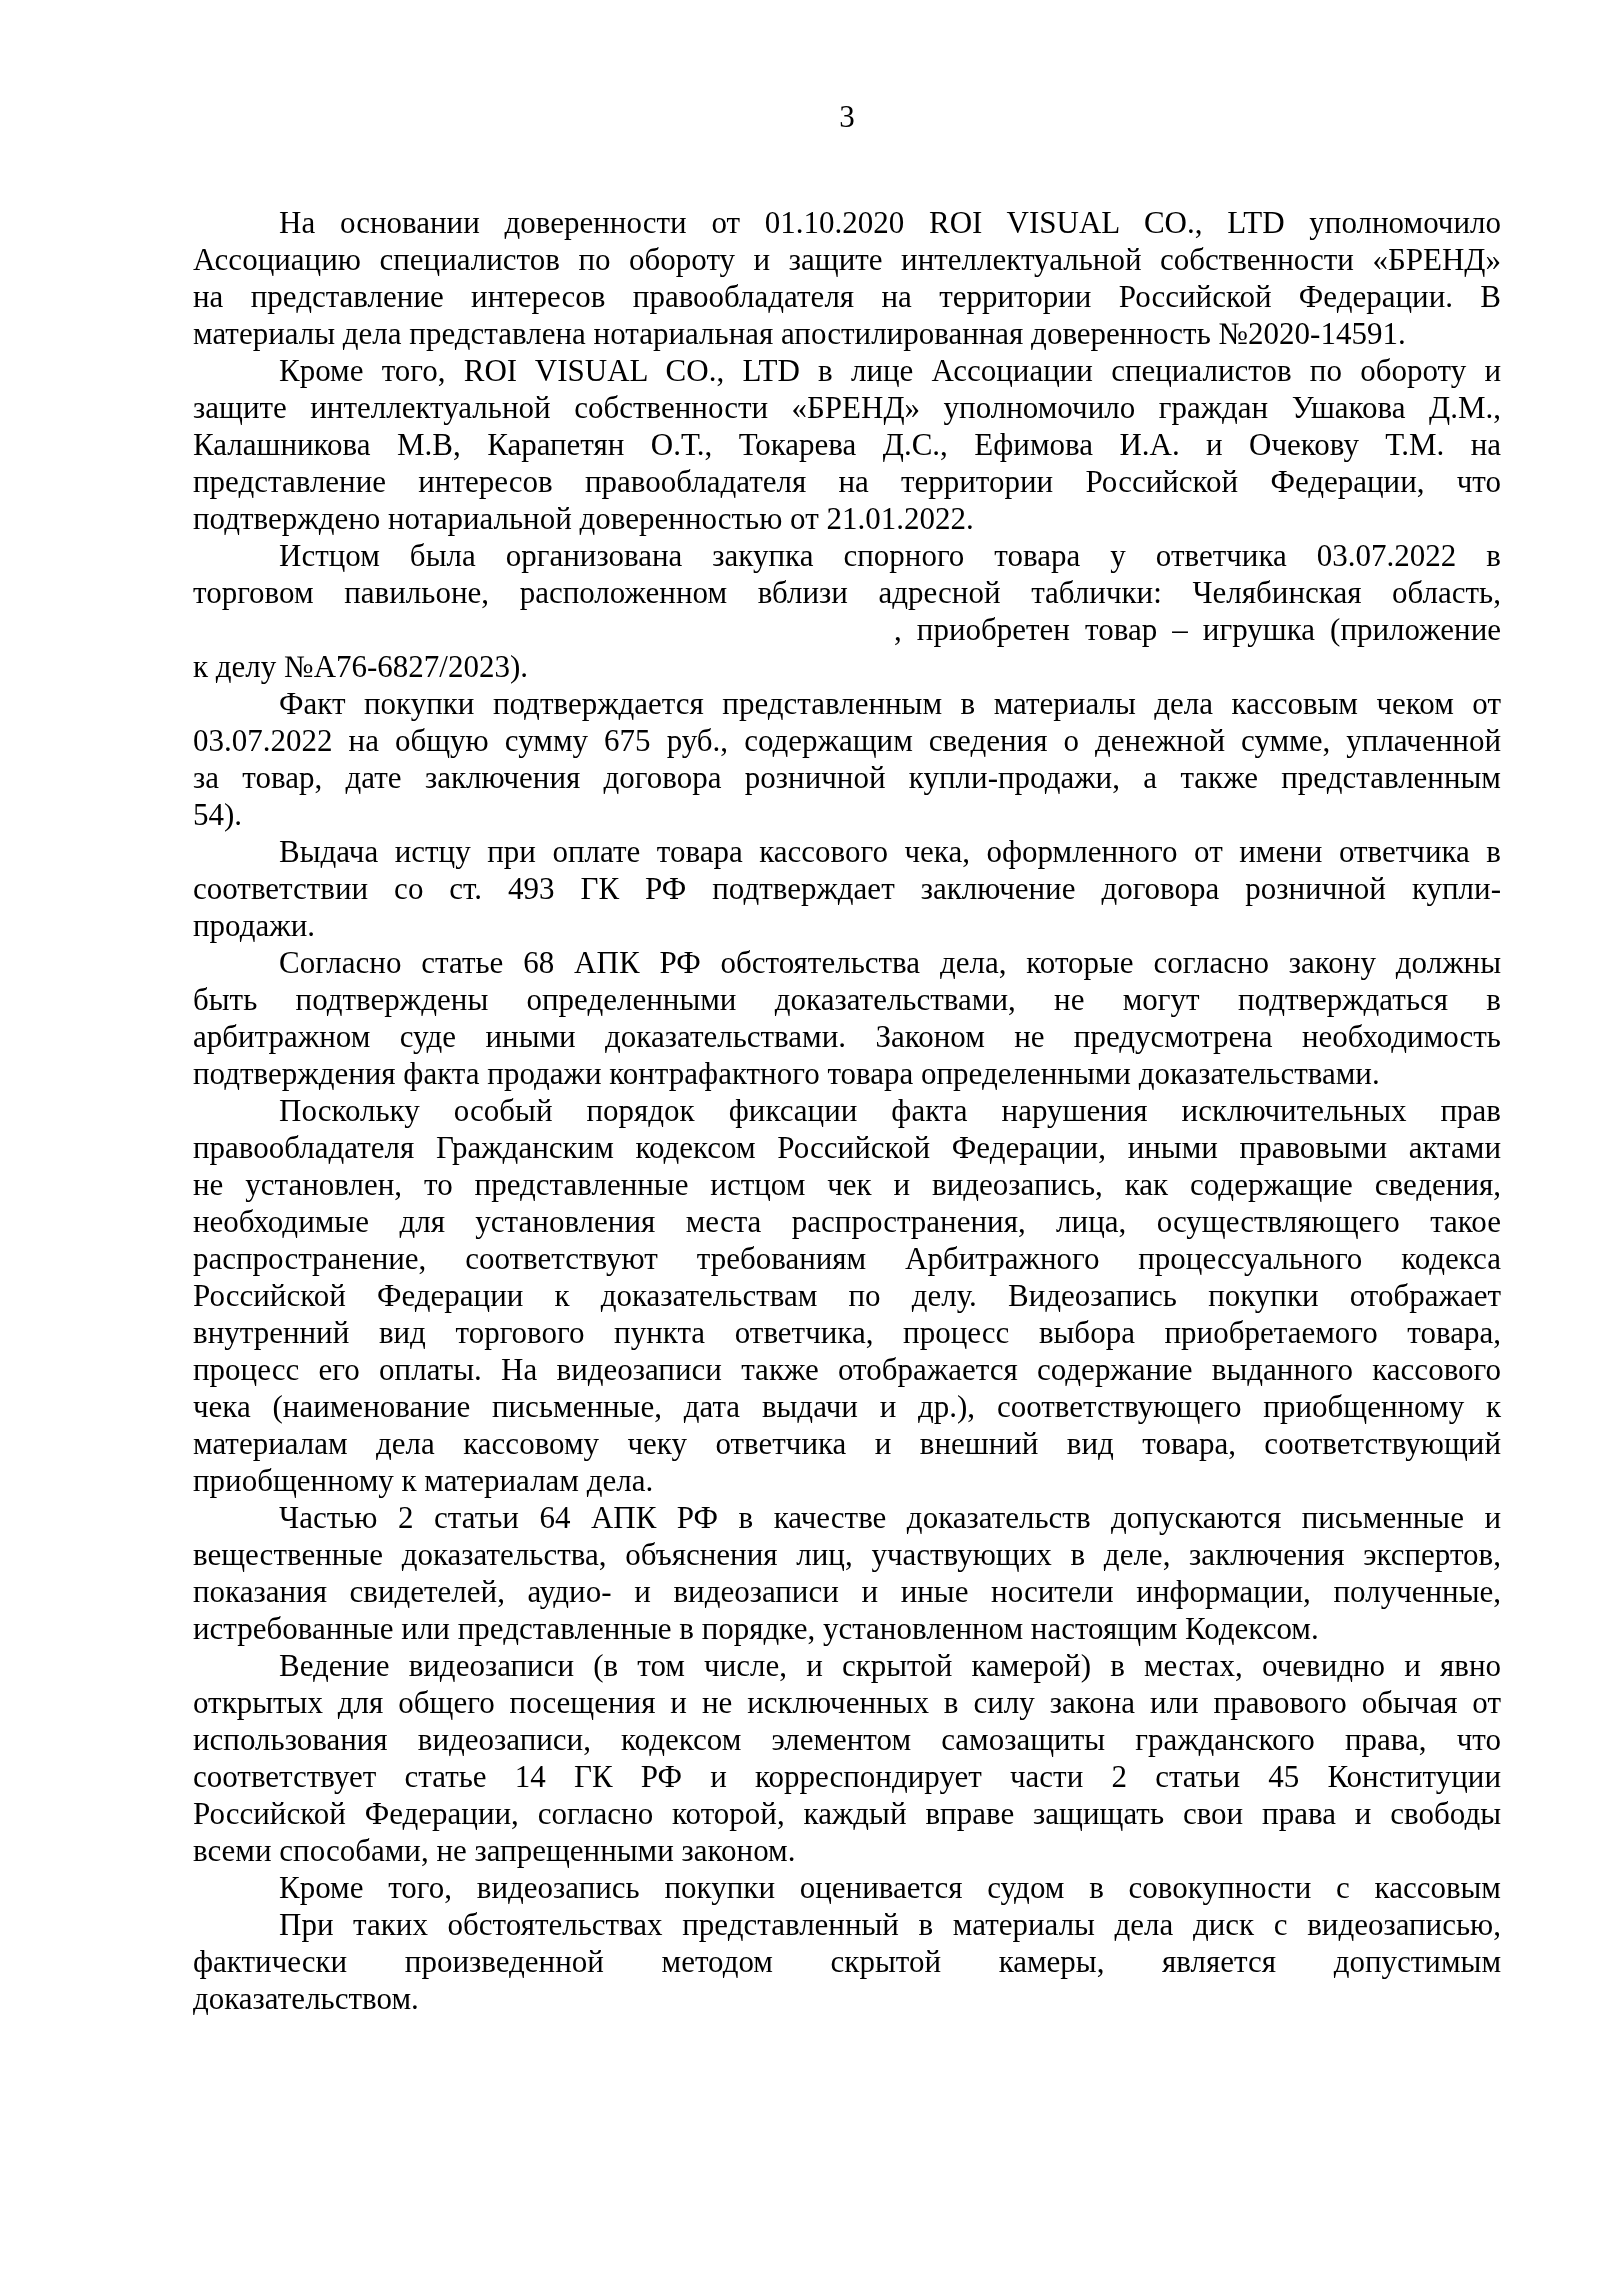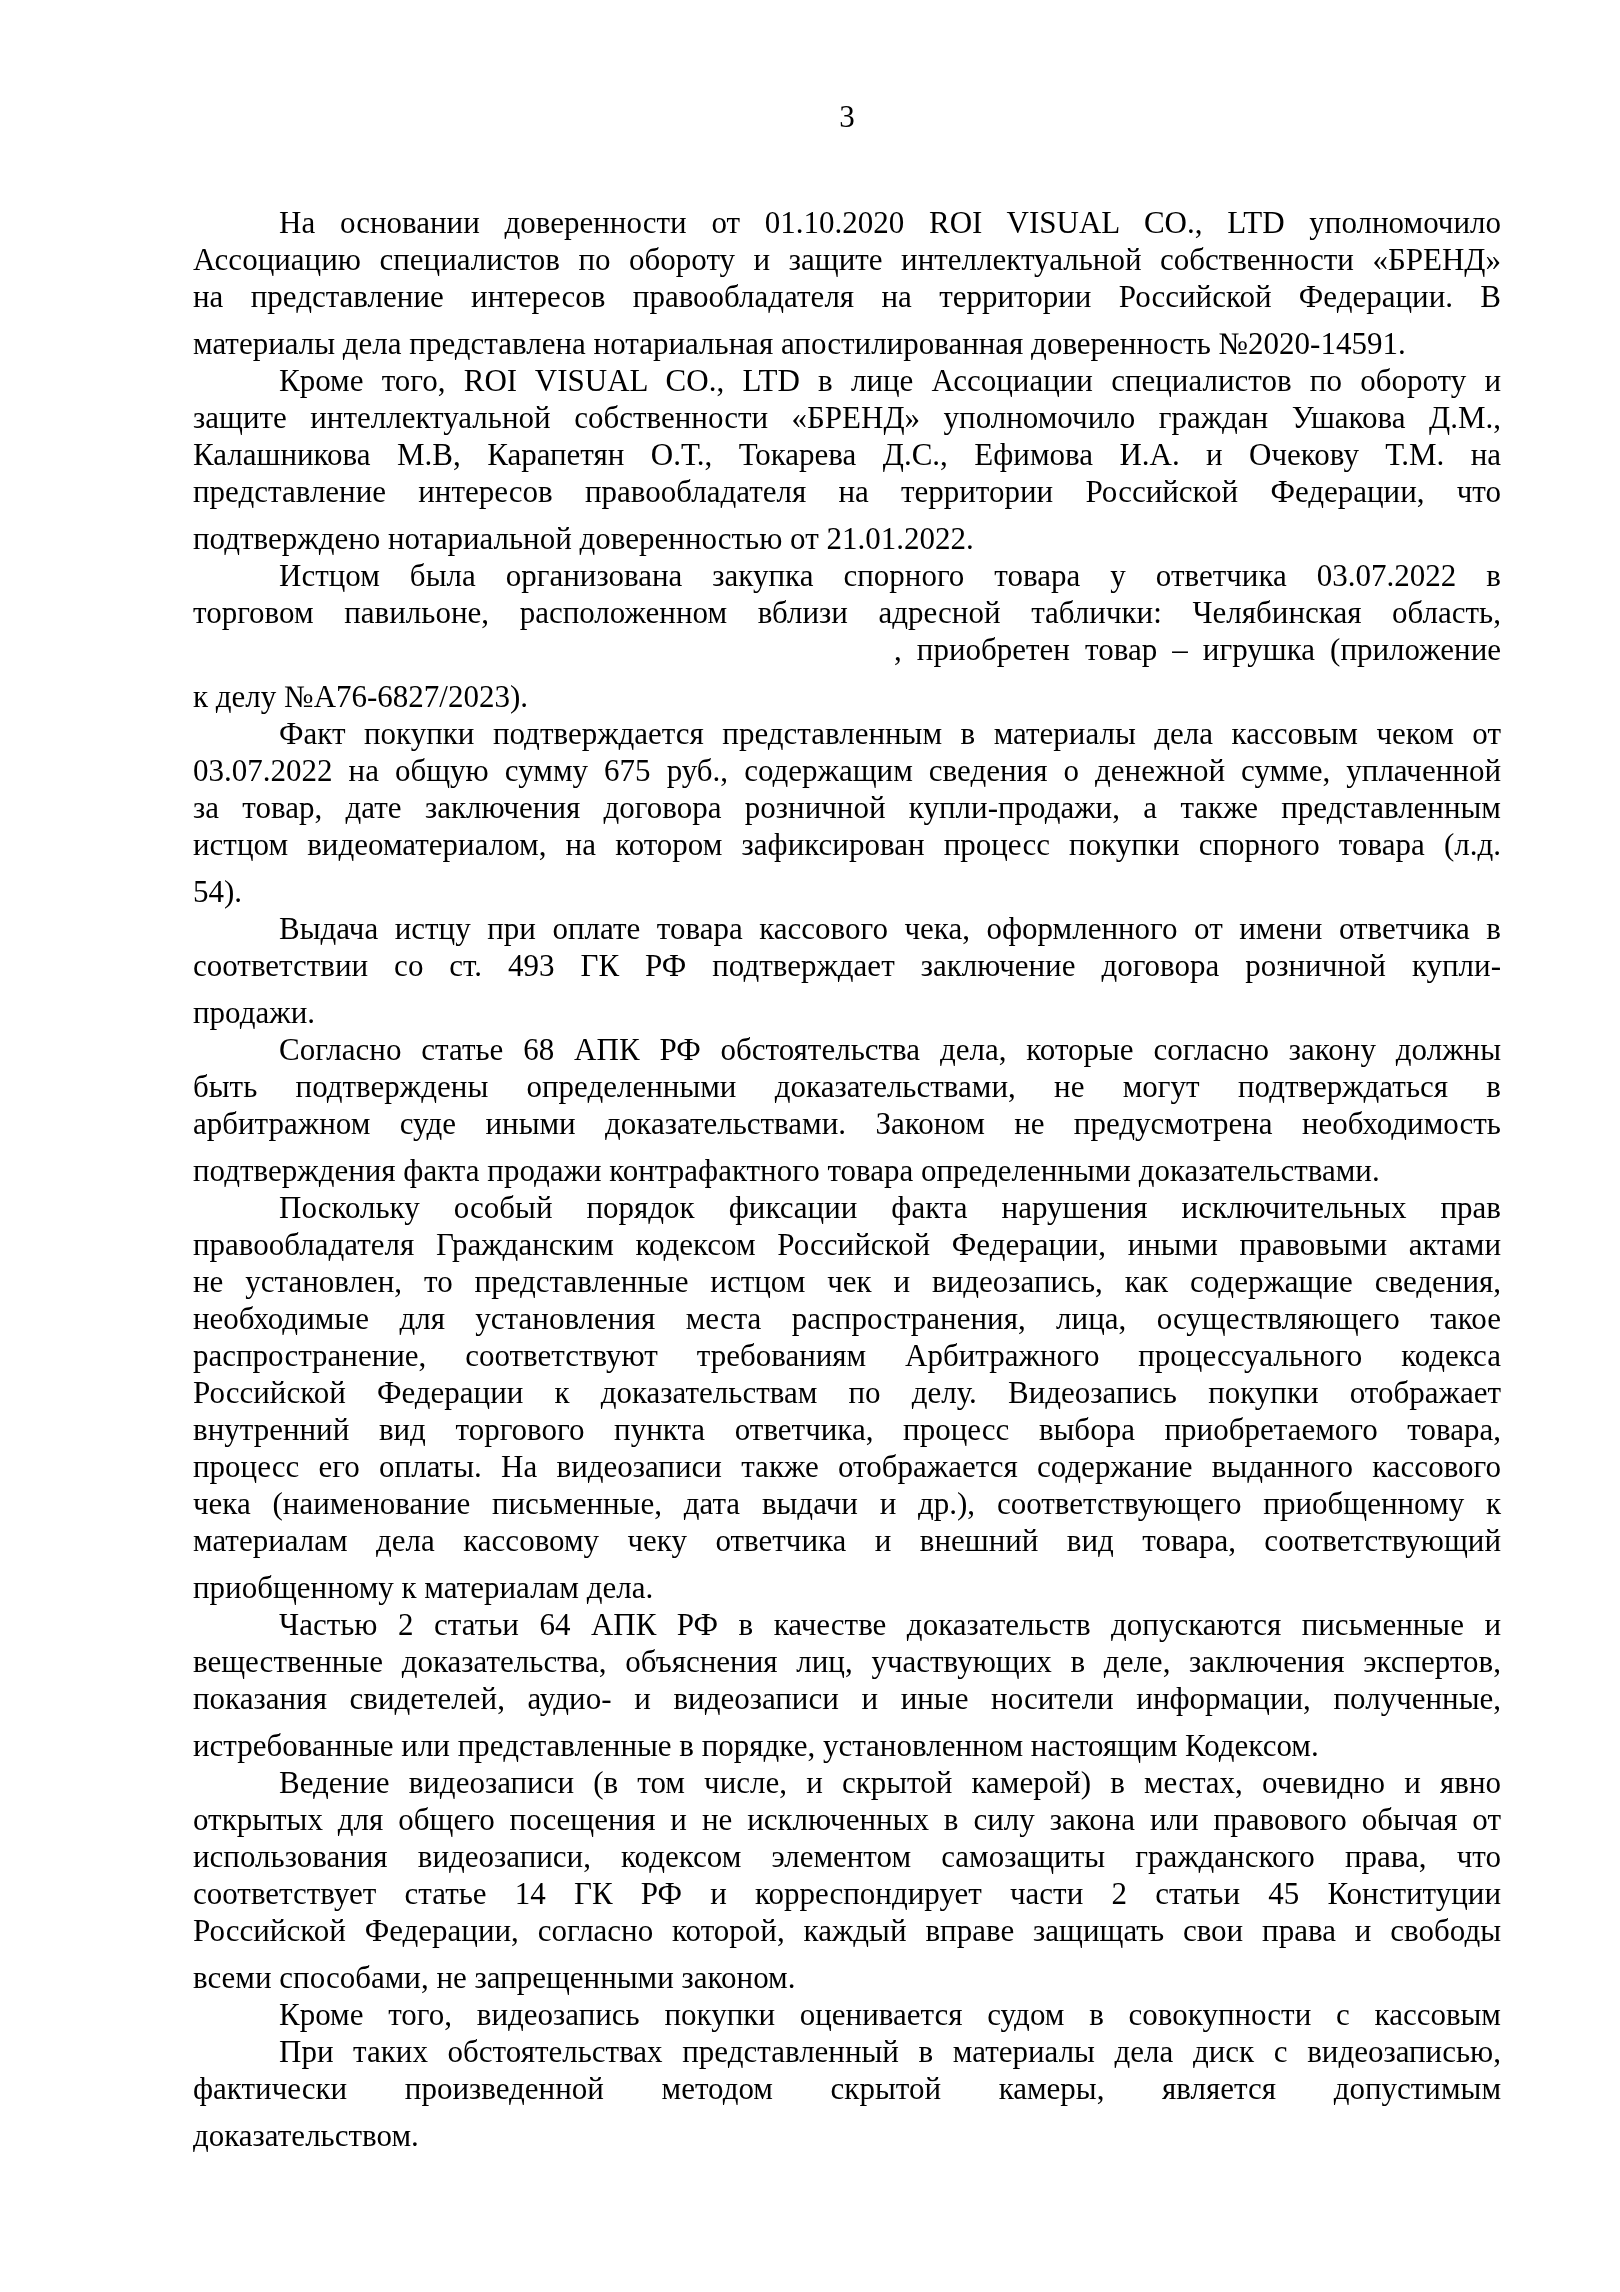--- a/index.html
+++ b/index.html
@@ -33,21 +33,20 @@
     padding: 0;
   }
   .line {
     line-height: 37px;
     text-align: justify;
     text-align-last: justify;
     white-space: normal;
   }
   .line.last {
     text-align-last: left;
-    margin-top: 10px;
   }
   .line.indent {
     text-indent: 86px;
   }
   .redacted-spacer {
     display: inline-block;
     height: 1px;
     vertical-align: baseline;
   }
 </style>
@@ -74,21 +73,20 @@
         <div class="para">
           <div class="line indent">Истцом была организована закупка спорного товара у ответчика 03.07.2022 в</div>
           <div class="line">торговом павильоне, расположенном вблизи адресной таблички: Челябинская область,</div>
           <div class="line"><span class="redacted-spacer" style="width: 701px;"></span>, приобретен товар – игрушка (приложение</div>
           <div class="line last">к делу №А76-6827/2023).</div>
         </div>
         <div class="para">
           <div class="line indent">Факт покупки подтверждается представленным в материалы дела кассовым чеком от</div>
           <div class="line">03.07.2022 на общую сумму 675 руб., содержащим сведения о денежной сумме, уплаченной</div>
           <div class="line">за товар, дате заключения договора розничной купли-продажи, а также представленным</div>
-          <div class="line">истцом видеоматериалом, на котором зафиксирован процесс покупки спорного товара (л.д.</div>
           <div class="line last">54).</div>
         </div>
         <div class="para">
           <div class="line indent">Выдача истцу при оплате товара кассового чека, оформленного от имени ответчика в</div>
           <div class="line">соответствии со ст. 493 ГК РФ подтверждает заключение договора розничной купли-</div>
           <div class="line last">продажи.</div>
         </div>
         <div class="para">
           <div class="line indent">Согласно статье 68 АПК РФ обстоятельства дела, которые согласно закону должны</div>
           <div class="line">быть подтверждены определенными доказательствами, не могут подтверждаться в</div>

